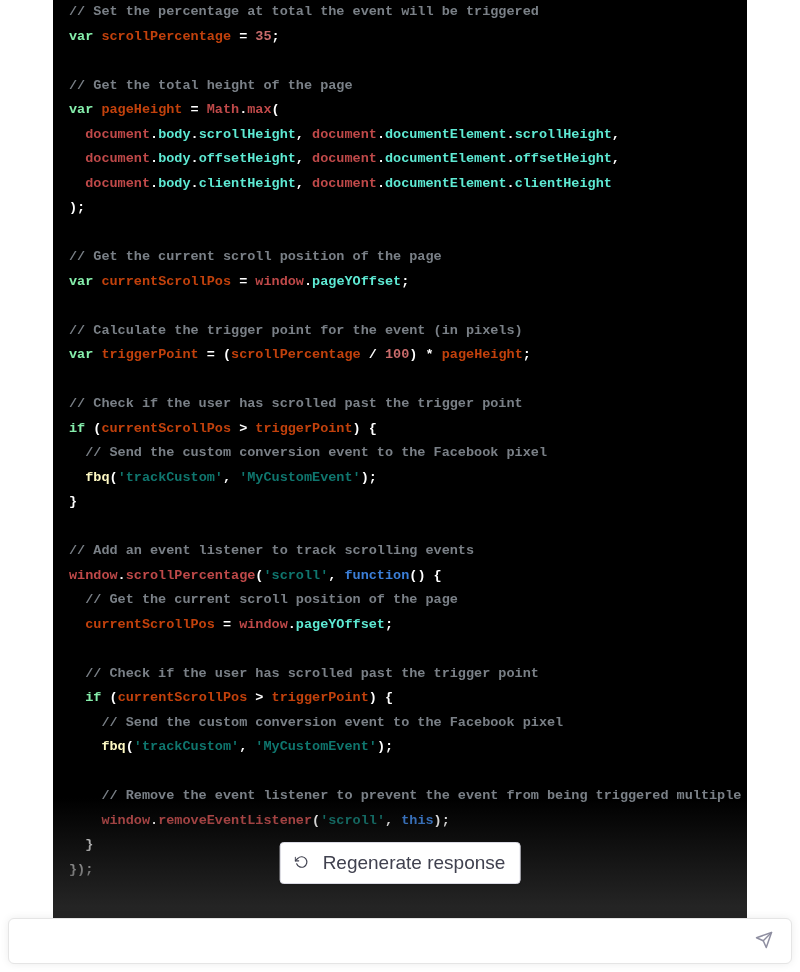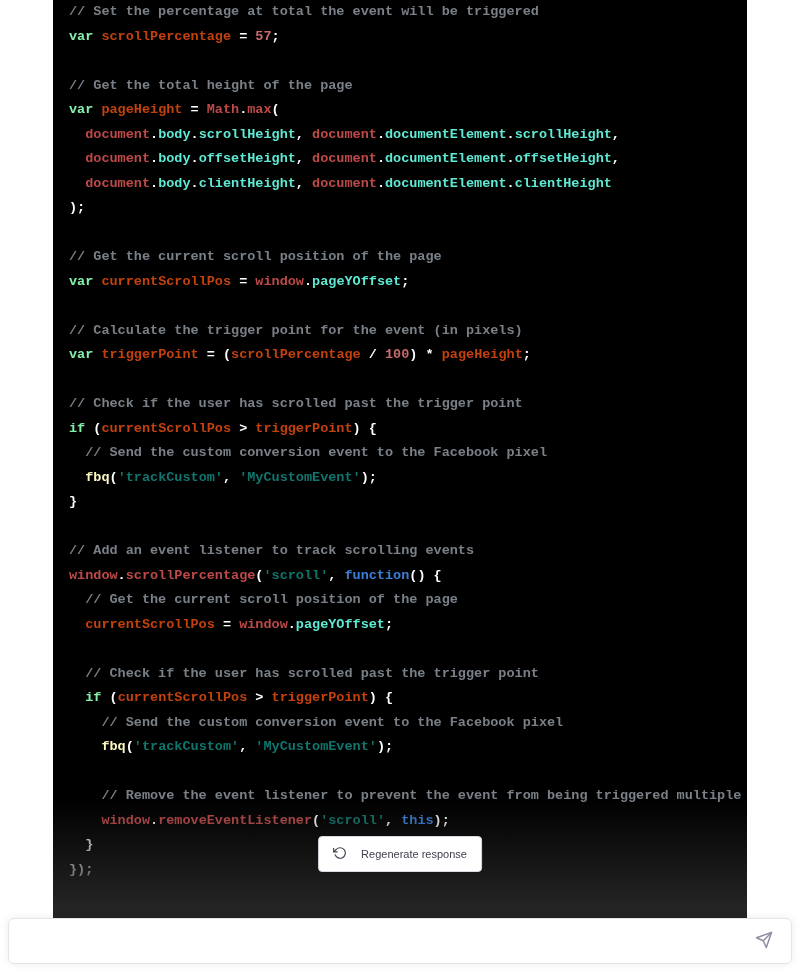--- a/index.html
+++ b/index.html
@@ -42,28 +42,28 @@
       position: absolute;
       bottom: 0;
       left: 0;
       right: 0;
       height: 120px;
       background: linear-gradient(to bottom, rgba(0,0,0,0) 0%, rgba(40,40,40,0.9) 90%);
       pointer-events: none;
     }
     .regenerate-btn {
       position: absolute;
-      bottom: 100px;
+      bottom: 88px;
       left: 50%;
       transform: translateX(-50%);
       background: #ffffff;
       border: 1px solid #d9d9e3;
       border-radius: 4px;
       padding: 9px 14px;
-      font-size: 11px;
+      font-size: 19px;
       color: #40414f;
       display: flex;
       align-items: center;
       gap: 14px;
       cursor: pointer;
       box-shadow: 0 1px 2px rgba(0,0,0,0.05);
     }
     .regenerate-btn svg { width: 14px; height: 14px; }
     .input-container {
       position: absolute;
@@ -95,21 +95,21 @@
       display: flex;
       align-items: center;
     }
     .send-btn svg { width: 18px; height: 18px; }
   </style>
 </head>
 <body>
 
 <div class="code-container">
 <div class="code-block"><span class="c-comment">// Set the percentage at total the event will be triggered</span>
-<span class="c-keyword">var</span> <span class="c-var">scrollPercentage</span><span class="c-op"> = </span><span class="c-num">57</span><span class="c-op">;</span>
+<span class="c-keyword">var</span> <span class="c-var">scrollPercentage</span><span class="c-op"> = </span><span class="c-num">35</span><span class="c-op">;</span>
 
 <span class="c-comment">// Get the total height of the page</span>
 <span class="c-keyword">var</span> <span class="c-var">pageHeight</span><span class="c-op"> = </span><span class="c-builtin">Math</span><span class="c-op">.</span><span class="c-method">max</span><span class="c-op">(</span>
   <span class="c-builtin">document</span><span class="c-op">.</span><span class="c-prop">body</span><span class="c-op">.</span><span class="c-prop">scrollHeight</span><span class="c-op">, </span><span class="c-builtin">document</span><span class="c-op">.</span><span class="c-prop">documentElement</span><span class="c-op">.</span><span class="c-prop">scrollHeight</span><span class="c-op">,</span>
   <span class="c-builtin">document</span><span class="c-op">.</span><span class="c-prop">body</span><span class="c-op">.</span><span class="c-prop">offsetHeight</span><span class="c-op">, </span><span class="c-builtin">document</span><span class="c-op">.</span><span class="c-prop">documentElement</span><span class="c-op">.</span><span class="c-prop">offsetHeight</span><span class="c-op">,</span>
   <span class="c-builtin">document</span><span class="c-op">.</span><span class="c-prop">body</span><span class="c-op">.</span><span class="c-prop">clientHeight</span><span class="c-op">, </span><span class="c-builtin">document</span><span class="c-op">.</span><span class="c-prop">documentElement</span><span class="c-op">.</span><span class="c-prop">clientHeight</span>
 <span class="c-op">);</span>
 
 <span class="c-comment">// Get the current scroll position of the page</span>
 <span class="c-keyword">var</span> <span class="c-var">currentScrollPos</span><span class="c-op"> = </span><span class="c-builtin">window</span><span class="c-op">.</span><span class="c-prop">pageYOffset</span><span class="c-op">;</span>

